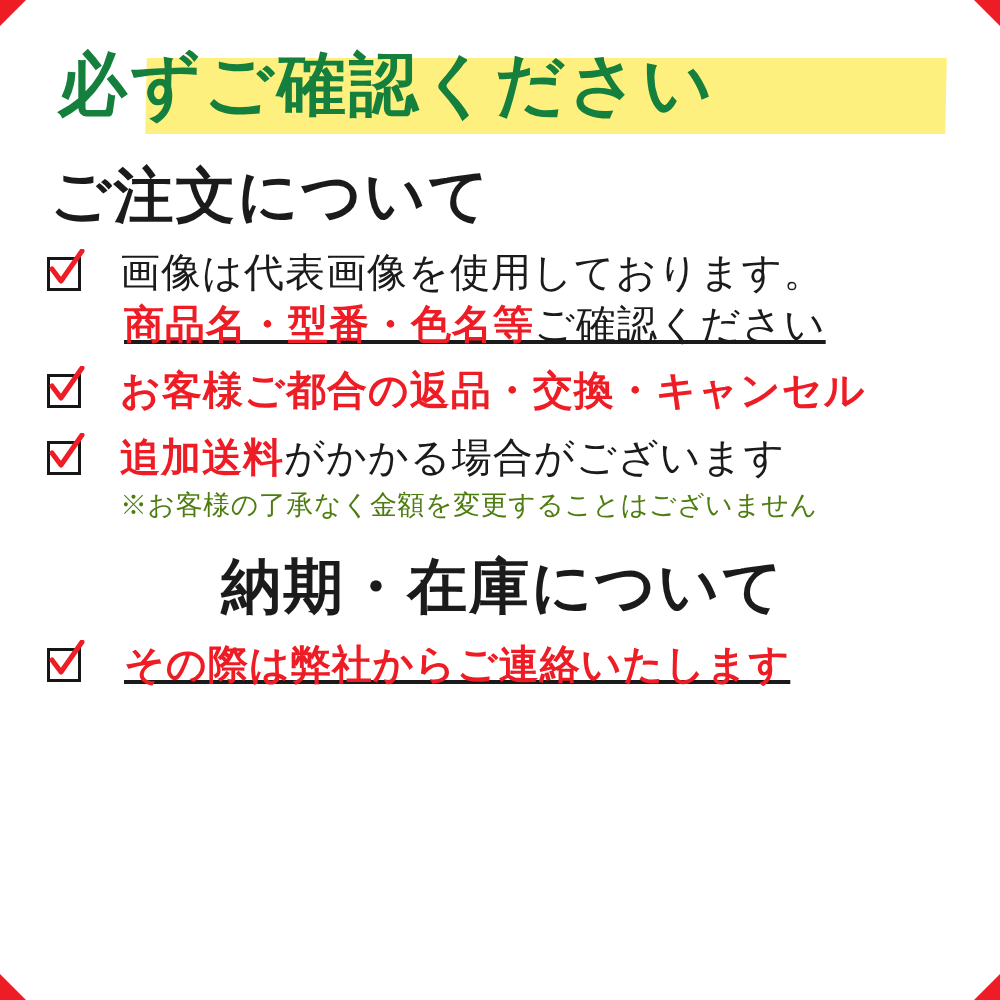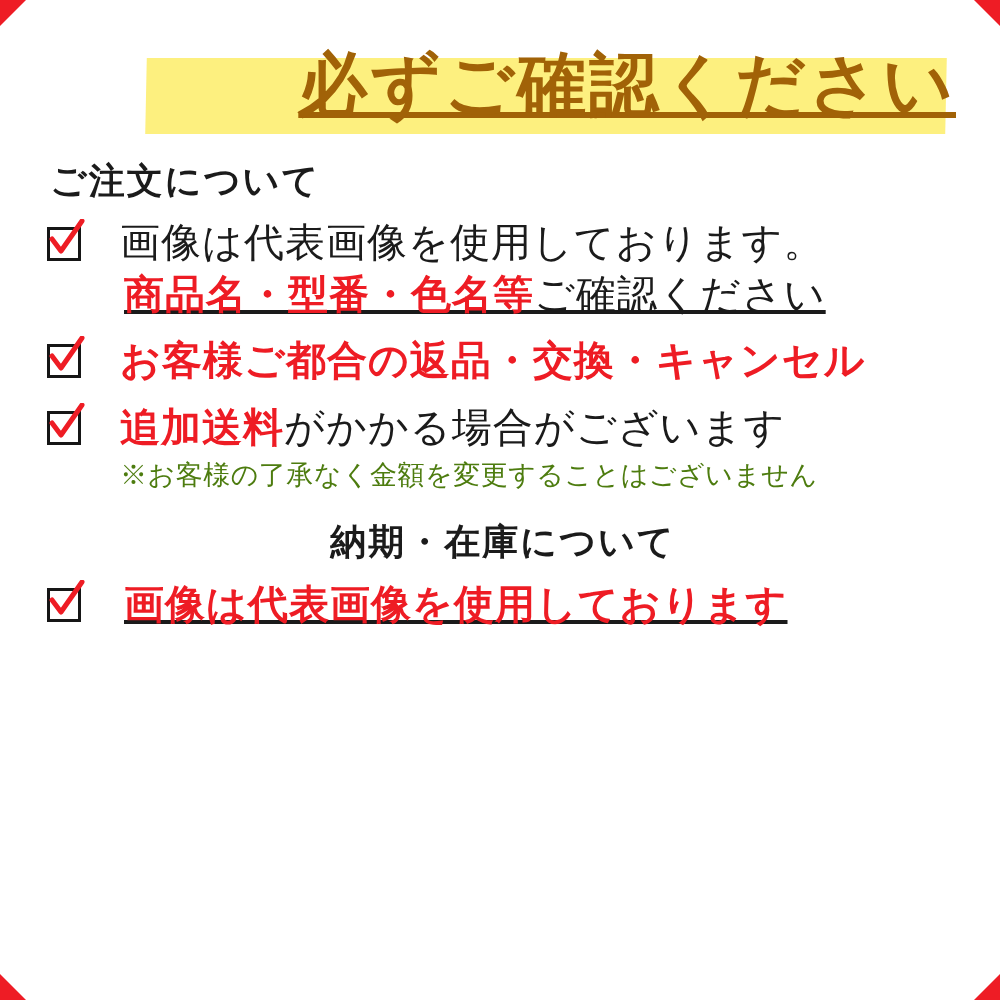--- a/index.html
+++ b/index.html
@@ -62,36 +62,35 @@
     position: absolute;
     left: 102px;
     top: 22px;
     width: 800px;
     height: 76px;
     background: #fdf07f;
     transform: skewX(-1.2deg);
   }
   .title-text {
     position: relative;
-    text-align: right;
+    text-align: left;
     font-family: "DejaVu Serif", "Liberation Serif", serif;
     font-weight: bold;
     font-size: 69px;
     letter-spacing: 3px;
-    color: #a16207;
+    color: #15803d;
     line-height: 96px;
     padding-left: 14px;
-    text-decoration: underline;
   }
 
   .section {
     margin-top: 26px;
   }
   .section-heading {
-    font-size: 36px;
+    font-size: 60px;
     font-weight: bold;
     color: #1b1b1b;
     letter-spacing: 2px;
     margin-left: 6px;
     margin-bottom: 8px;
     line-height: 1.25;
   }
   .section-heading.second {
     margin-top: 14px;
     text-align: center;
@@ -225,20 +224,20 @@
 
     <div class="item">
       <div class="check">
         <div class="box"></div>
         <svg class="tick" viewBox="0 0 40 44" xmlns="http://www.w3.org/2000/svg" aria-hidden="true">
           <path d="M6 20 L15 32 L36 2" fill="none" stroke="#ee1c24" stroke-width="5" stroke-linecap="round" stroke-linejoin="round"></path>
         </svg>
       </div>
       <div class="item-lines">
         <div class="line indent">
-          <span class="red">画像は代表画像を使用しております</span>
+          <span class="red">その際は弊社からご連絡いたします</span>
         </div>
       </div>
     </div>
 
   </div>
 
 </div>
 
 </body></html>

